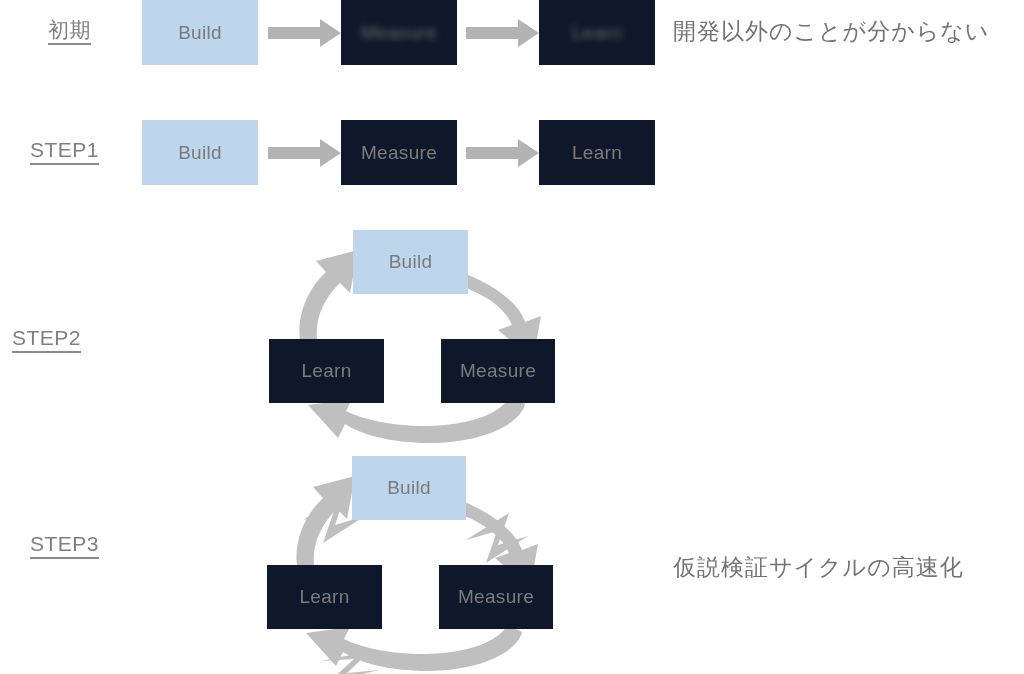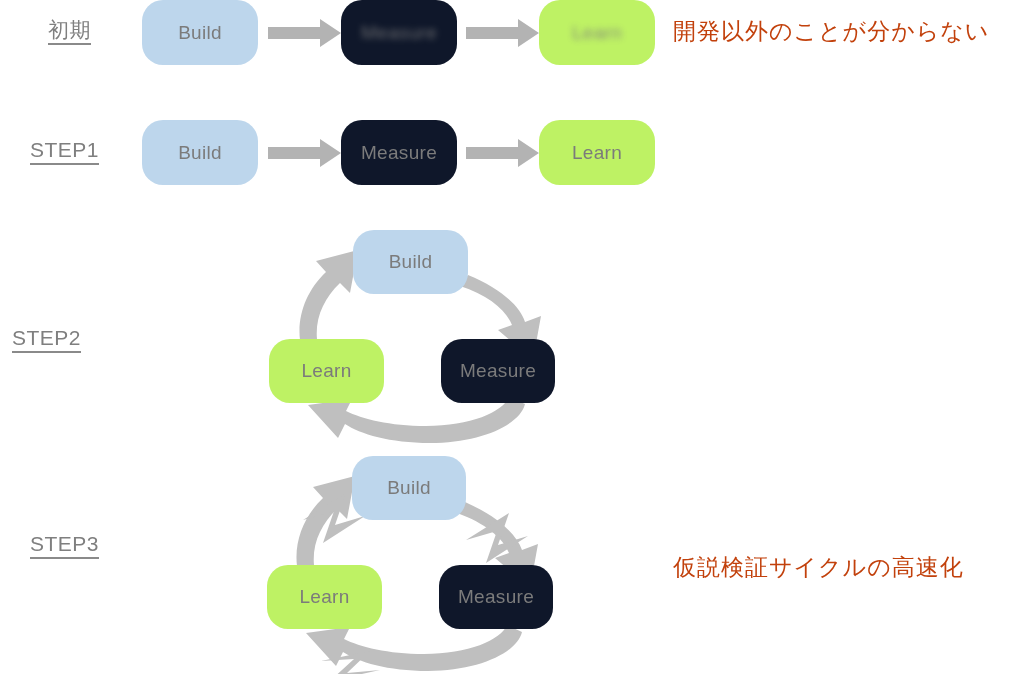--- a/index.html
+++ b/index.html
@@ -22,40 +22,39 @@
     color: #7f7f7f;
     font-size: 21px;
     letter-spacing: 0.5px;
     border-bottom: 2px solid #8a8a8a;
     padding-bottom: 2px;
     white-space: nowrap;
     line-height: 1.1;
   }
   .desc {
     position: absolute;
-    color: #c2410c;
+    color: #737373;
     font-size: 23px;
     white-space: nowrap;
     letter-spacing: 1px;
     line-height: 1.2;
   }
   .node {
     position: absolute;
     display: flex;
     align-items: center;
     justify-content: center;
     font-size: 19px;
     color: #7b7b7b;
     letter-spacing: 0.3px;
     box-sizing: border-box;
-    border-radius: 21px;
   }
   .node.build   { background: #bdd6ec; }
   .node.measure { background: #0f172a; }
-  .node.learn   { background: #bef264; }
+  .node.learn   { background: #0f172a; }
   .node .blurtext {
     filter: blur(3.2px);
     opacity: 0.82;
   }
   .arrow-svg {
     position: absolute;
     left: 0;
     top: 0;
     width: 1024px;
     height: 674px;

